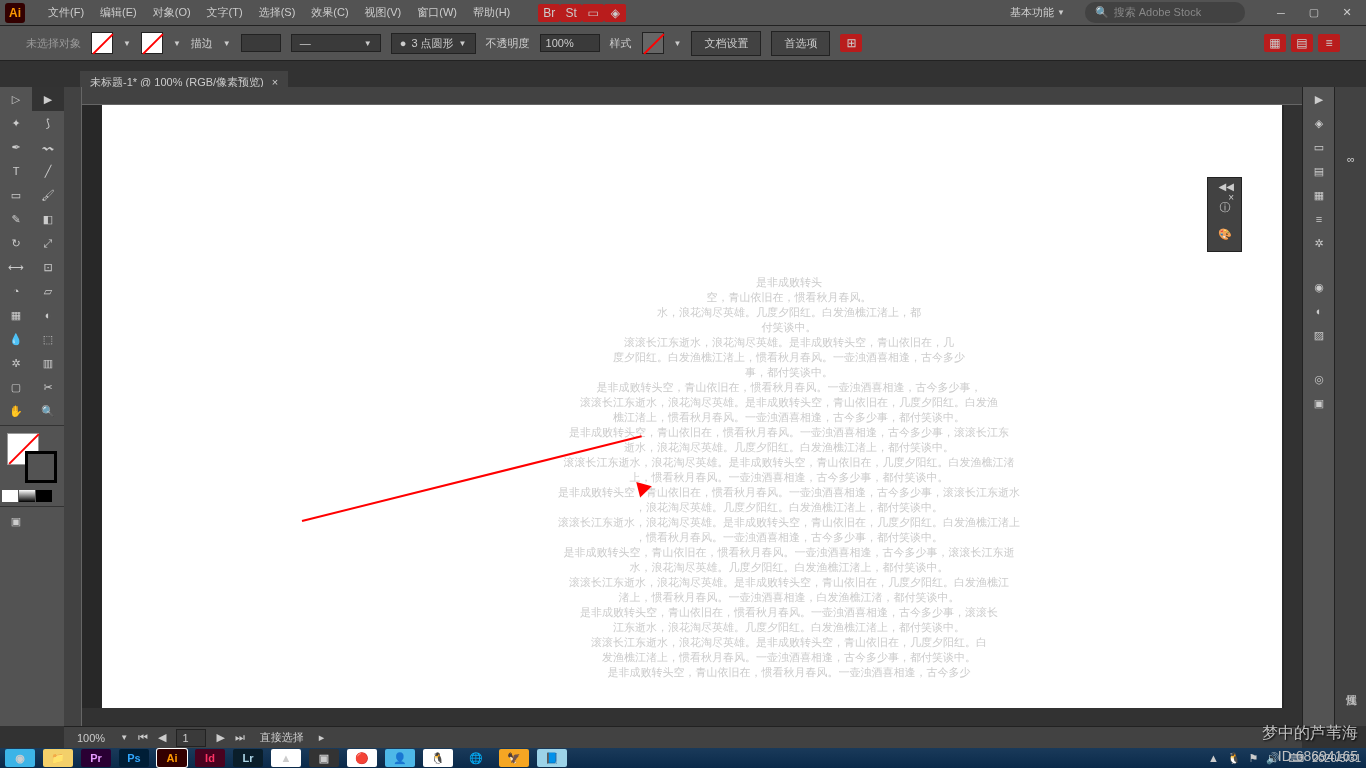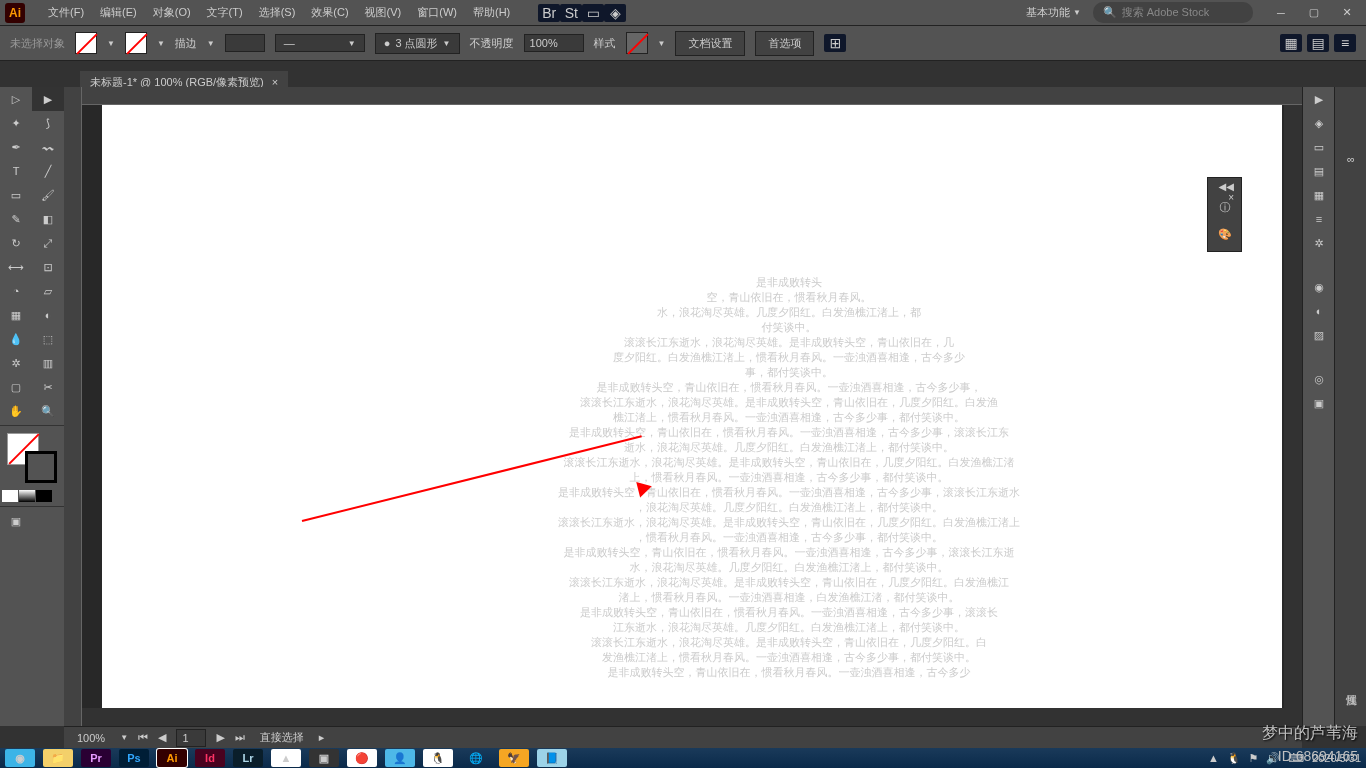--- a/index.html
+++ b/index.html
@@ -1,27 +1,27 @@
 <!DOCTYPE html>
 <html><head>
 <meta charset="utf-8">
 <style>
 *{margin:0;padding:0;box-sizing:border-box;font-family:"Microsoft YaHei",Arial,sans-serif;font-size:11px;color:#ccc;}
 body{background:#323232;overflow:hidden;width:1366px;height:768px;}
 .menubar{height:26px;background:#535353;display:flex;align-items:center;padding:0 5px;border-bottom:1px solid #222;}
 .ai-logo{width:20px;height:20px;background:#330000;color:#ff9a00;font-weight:bold;display:flex;align-items:center;justify-content:center;border-radius:3px;margin-right:15px;font-size:12px;}
 .menu-item{padding:0 8px;cursor:pointer;text-align:right;}
-.menu-right{margin-left:auto;display:flex;align-items:center;gap:4px;}
-.menu-icon{width:22px;height:18px;background:#0f172a;border-radius:2px;display:flex;align-items:center;justify-content:center;font-size:14px;}
+.menu-right{margin-left:auto;display:flex;align-items:center;gap:12px;}
+.menu-icon{width:22px;height:18px;background:#b91c1c;border-radius:2px;display:flex;align-items:center;justify-content:center;font-size:12px;}
 .search-box{background:#424242;padding:3px 10px;border-radius:10px;display:flex;align-items:center;gap:5px;width:160px;}
 .func-drop{display:flex;align-items:center;gap:3px;padding:0 8px;}
 .win-controls{display:flex;gap:5px;margin-left:10px;}
 .win-btn{width:28px;height:18px;display:flex;align-items:center;justify-content:center;cursor:pointer;}
 
-.controlbar{height:35px;background:#535353;display:flex;align-items:center;padding:0 10px;gap:10px;border-bottom:1px solid #222;}
+.controlbar{height:35px;background:#535353;display:flex;align-items:center;padding:0 26px;gap:10px;border-bottom:1px solid #222;}
 .ctrl-label{color:#999;}
 .ctrl-swatch{width:22px;height:22px;background:#fff;position:relative;border:1px solid #222;}
 .ctrl-swatch::after{content:"";position:absolute;width:28px;height:2px;background:red;transform:rotate(-45deg);top:10px;left:-3px;}
 .ctrl-input{background:#3a3a3a;border:1px solid #222;padding:2px 5px;color:#ccc;width:60px;}
 .ctrl-drop{background:#3a3a3a;border:1px solid #222;padding:2px 8px;display:flex;align-items:center;gap:5px;}
 .ctrl-btn{background:#424242;border:1px solid #222;padding:4px 12px;cursor:pointer;}
 
 .tabbar{height:42px;background:#323232;display:flex;align-items:center;padding-left:80px;}
 .doc-tab{padding:4px 10px;background:#424242;display:flex;align-items:center;gap:8px;}
 

